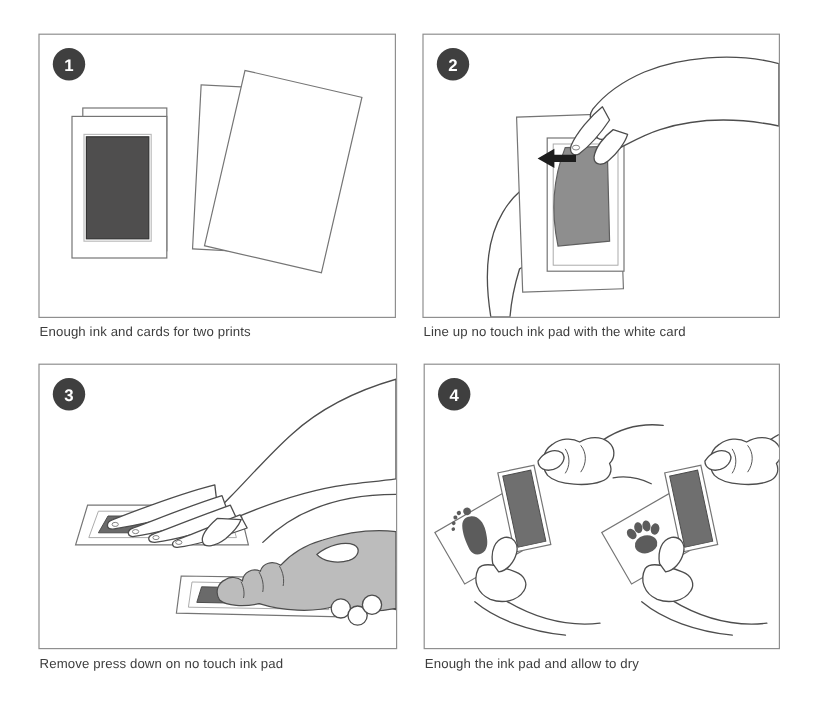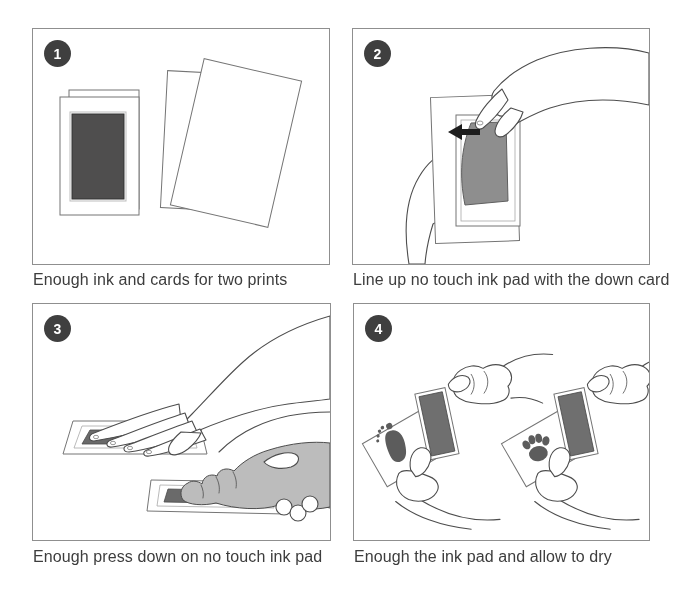--- a/index.html
+++ b/index.html
@@ -11,21 +11,21 @@
   .panel{
     position:absolute;background:#fff;border:1px solid #8f8f8f;box-sizing:border-box;
   }
   .panel svg{display:block;width:100%;height:100%;}
   .badge{
     position:absolute;left:11px;top:11px;width:27px;height:27px;border-radius:50%;
     background:#3f3f3f;color:#fff;display:flex;align-items:center;justify-content:center;
     font-size:14px;font-weight:bold;z-index:2;
   }
   .caption{
-    position:absolute;font-size:16px;color:#3d3d3d;letter-spacing:0.1px;white-space:nowrap;
+    position:absolute;font-size:11px;color:#3d3d3d;letter-spacing:0.1px;white-space:nowrap;
   }
   
   .card{fill:#fff;stroke:#757575;stroke-width:1;}
   .skin{fill:#fff;stroke:#4d4d4d;stroke-width:1.1;stroke-linejoin:round;}
   .line{fill:none;stroke:#4d4d4d;stroke-width:1.1;stroke-linecap:round;}
   .line2{fill:none;stroke:#4d4d4d;stroke-width:0.8;stroke-linecap:round;}
   .nail{fill:#fff;stroke:#6e6e6e;stroke-width:0.7;}
   .paw{fill:#bcbcbc;stroke:#4d4d4d;stroke-width:1;}
   .print{fill:#5c5c5c;}
   .frameHint{fill:none;stroke:#a8a8a8;stroke-width:0.8;}
@@ -81,21 +81,21 @@
     <g>
       <path class="skin" d="M296,24 C258,14 213,19 184,31 C163,40 149,52 141,62 C137,68 139,74 146,73 C141,81 143,88 150,87 C148,94 153,99 160,96 C172,90 184,83 197,79 C228,69 262,69 296,76 Z"></path>
       <path class="skin" d="M149,60 C139,68 128,81 123,92 C121,98 125,102 130,99 C139,92 149,80 155,71 Z"></path>
       <path class="skin" d="M158,79 C150,85 143,94 142,102 C142,108 148,110 154,105 C161,99 168,90 170,83 Z"></path>
       <ellipse class="nail" cx="127" cy="94" rx="3" ry="2"></ellipse>
     </g>
 
     <path d="M95,103 l14,-8 v5 h18 v6 h-18 v5 Z" fill="#1d1d1d"></path>
   </svg>
 </div>
-<div class="caption" style="left:353px;top:271px">Line up no touch ink pad with the down card</div>
+<div class="caption" style="left:353px;top:271px">Line up no touch ink pad with the white card</div>
 
 <div class="panel" style="left:32px;top:303px;width:299px;height:238px">
   <div class="badge">
     <span>3</span>
   </div>
   <svg viewBox="0 0 297 236">
 
     <g>
       <polygon class="card" points="40,117 166,117 174,150 30,150"></polygon>
       <polygon class="frameHint" points="49,122 158,122 164,144 41,144"></polygon>
@@ -132,21 +132,21 @@
       <path class="line2" d="M200,168 C203,173 204,179 203,184"></path>
     </g>
     <g>
       <circle class="skin" cx="251" cy="203" r="8"></circle>
       <circle class="skin" cx="265" cy="209" r="8"></circle>
       <circle class="skin" cx="277" cy="200" r="8"></circle>
       <path class="skin" d="M231,158 C241,150 254,147 262,150 C268,153 266,160 258,163 C248,166 236,164 231,158 Z"></path>
     </g>
   </svg>
 </div>
-<div class="caption" style="left:33px;top:548px">Enough press down on no touch ink pad</div>
+<div class="caption" style="left:33px;top:548px">Remove press down on no touch ink pad</div>
 
 <div class="panel" style="left:353px;top:303px;width:297px;height:238px">
   <div class="badge">
     <span>4</span>
   </div>
   <svg viewBox="0 0 297 236">
     <defs>
       <g id="peelback">
         <path class="line" d="M66,196 C92,212 120,219 147,216"></path>
         <path class="line" d="M42,198 C60,213 88,223 118,226"></path>

